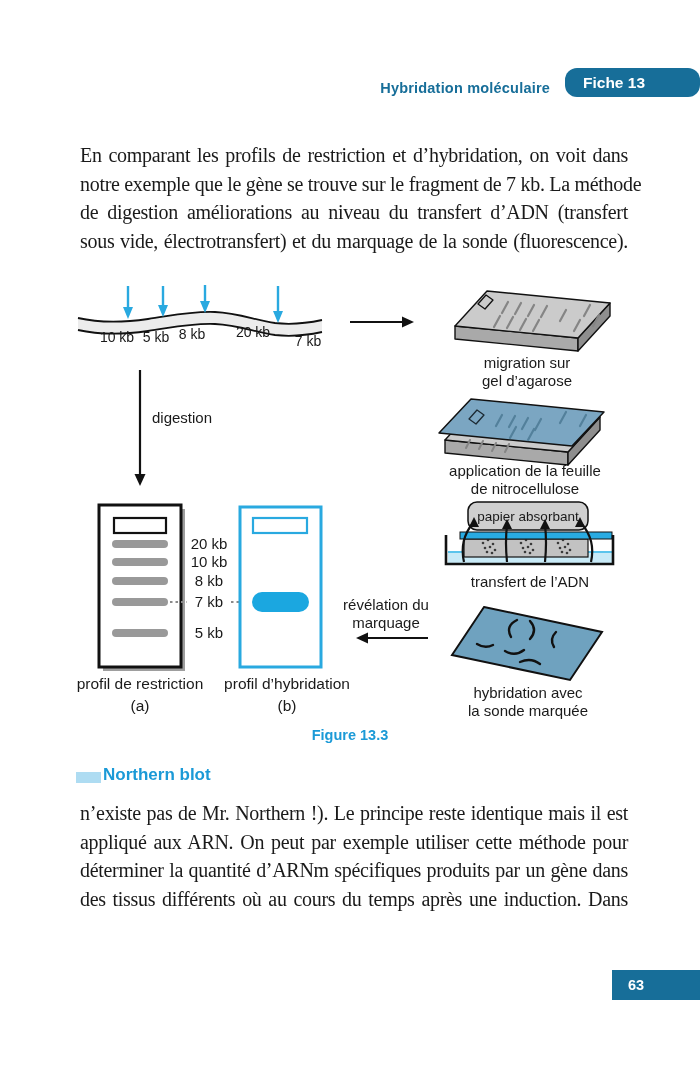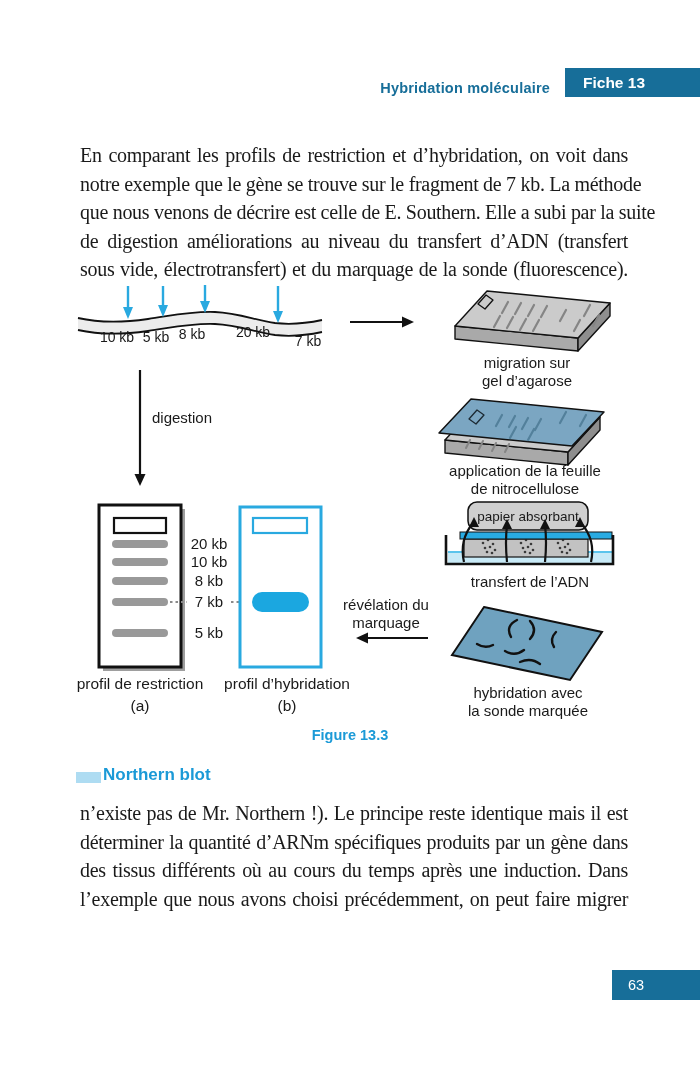--- a/index.html
+++ b/index.html
@@ -5,52 +5,51 @@
   html,body{margin:0;padding:0;}
   body{width:700px;height:1071px;background:#ffffff;overflow:hidden;position:relative;
        font-family:"Liberation Serif","DejaVu Serif",serif;color:#1a1a1a;}
   .abs{position:absolute;}
   
   .header-section{position:absolute;top:80px;right:150px;
        font-family:"Liberation Sans",sans-serif;font-weight:bold;font-size:14.5px;
        color:#176E99;letter-spacing:.2px;}
   .header-badge{position:absolute;left:565px;top:68px;width:135px;height:29px;
        background:#176E99;color:#ffffff;font-family:"Liberation Sans",sans-serif;
-       font-weight:bold;font-size:15.5px;line-height:29px;padding-left:18px;box-sizing:border-box;}
+       font-weight:bold;font-size:15.5px;line-height:29px;padding-left:18px;box-sizing:border-box;border-radius:12px;}
   
   .para{position:absolute;left:80px;width:548px;font-size:20px;letter-spacing:-0.3px;}
   .p1{top:141px;}
   .p2{top:799px;}
   .pline{height:28.6px;line-height:28.6px;text-align:justify;text-align-last:justify;white-space:nowrap;}
   
   .section-bullet{position:absolute;left:76px;top:772px;width:25px;height:11px;background:#AEDCF2;}
   .section-title{position:absolute;left:103px;top:765px;font-family:"Liberation Sans",sans-serif;
        font-weight:bold;font-size:17px;color:#1B9AD7;}
   
   .footer-badge{position:absolute;left:612px;top:970px;width:88px;height:30px;background:#176E99;
-       color:#fff;font-family:"Liberation Sans",sans-serif;font-weight:normal;font-size:14.5px;
+       color:#fff;font-family:"Liberation Sans",sans-serif;font-weight:bold;font-size:14.5px;
        line-height:30px;padding-left:16px;box-sizing:border-box;}
   
   svg text{font-family:"Liberation Sans",sans-serif;fill:#1a1a1a;}
   .t14{font-size:14px;} .t15{font-size:15px;} .t16{font-size:15.5px;} .t13{font-size:13.5px;}
   .cap{font-size:14.5px;font-weight:bold;fill:#1B9AD7;}
   .mid{text-anchor:middle;}
 </style>
 </head>
 <body>
 
 <div>
 
   <div class="header-section">Hybridation moléculaire</div>
   <div class="header-badge">Fiche 13</div>
 
   <div class="para p1">
     <div class="pline">En comparant les profils de restriction et d’hybridation, on voit dans</div>
     <div class="pline">notre exemple que le gène se trouve sur le fragment de 7 kb. La méthode</div>
-    <div class="pline">que nous venons de décrire est celle de E. Southern. Elle a subi par la suite</div>
     <div class="pline">de digestion améliorations au niveau du transfert d’ADN (transfert</div>
     <div class="pline">sous vide, électrotransfert) et du marquage de la sonde (fluorescence).</div>
   </div>
 
   <svg class="abs" style="left:0;top:280px;" width="700" height="475" viewBox="0 0 700 475">
 
     <g>
       <path d="M78,38 C100,43 120,43 148,39 C170,36 190,31 215,32 C238,33 255,40 275,43 C292,45 308,43 322,40
                L322,52 C308,55 292,57 275,55 C255,52 238,45 215,44 C190,43 170,48 148,51 C120,55 100,55 78,50 Z" fill="#ECECEC" stroke="none"></path>
       <path d="M78,38 C100,43 120,43 148,39 C170,36 190,31 215,32 C238,33 255,40 275,43 C292,45 308,43 322,40" fill="none" stroke="#111" stroke-width="1.8"></path>
@@ -235,22 +234,22 @@
     <text class="t16 mid" x="287" y="431">(b)</text>
 
     <text class="cap mid" x="350" y="460">Figure 13.3</text>
   </svg>
 
   <div class="section-bullet"></div>
   <div class="section-title">Northern blot</div>
 
   <div class="para p2">
     <div class="pline">n’existe pas de Mr. Northern !). Le principe reste identique mais il est</div>
+    <div class="pline">appliqué aux ARN. On peut par exemple utiliser cette méthode pour</div>
     <div class="pline">déterminer la quantité d’ARNm spécifiques produits par un gène dans</div>
     <div class="pline">des tissus différents où au cours du temps après une induction. Dans</div>
-    <div class="pline">l’exemple que nous avons choisi précédemment, on peut faire migrer</div>
   </div>
 
   <div class="footer-badge">
     <span>63</span>
   </div>
 
 </div>
 
 </body></html>

